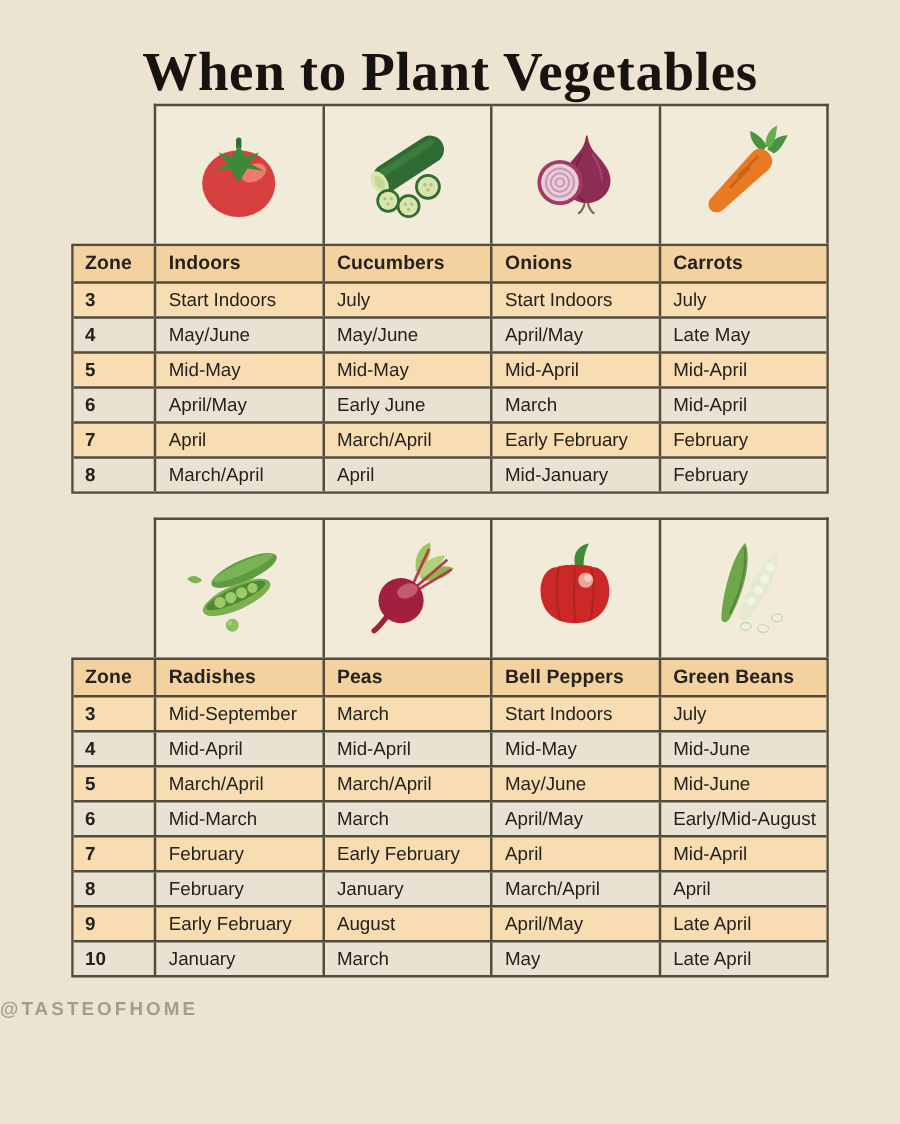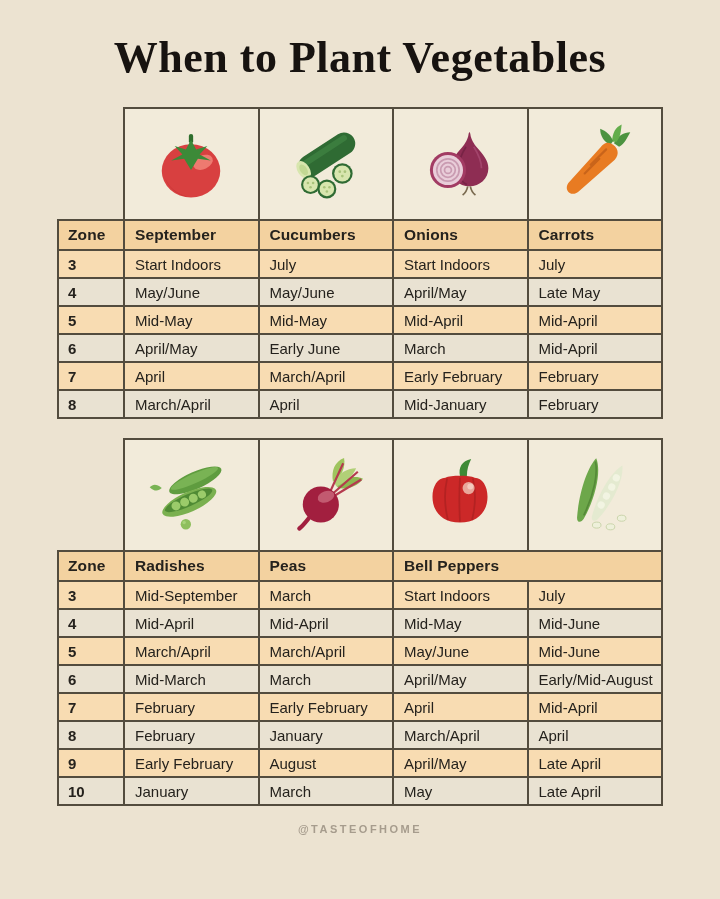--- a/index.html
+++ b/index.html
@@ -6,21 +6,21 @@
     --page-bg:#ece3d1; --image-cell:#f2ebda; --header-row:#f3d2a0;
     --row-peach:#f8dcb2; --row-cream:#e9e2d2; --border:#534c3e;
     --ink:#25221d; --title:#171310; --footer:#a69c8d;
   }
   *{box-sizing:border-box; margin:0; padding:0;}
   html,body{width:720px; height:899px; overflow:hidden;}
   body{background:var(--page-bg); font-family:"Liberation Sans", sans-serif;}
   .poster{width:720px; height:899px; padding-top:32px;}
   .title{
     font-family:"Liberation Serif", serif; font-weight:bold; font-size:44px;
-    text-align:center; color:var(--title); letter-spacing:0.5px; margin-bottom:24px;
+    text-align:center; color:var(--title); letter-spacing:0.5px; 
   }
   .veg-section{width:606px; margin:0 auto;text-align:right;}
   .veg-section + .veg-section{margin-top:19px;}
   .veg-row{
     display:flex; margin-left:66px; height:112px;
     background:var(--image-cell);
     border:2px solid var(--border); border-bottom:none;
   }
   .veg-cell{flex:1; display:flex; align-items:center; justify-content:center;}
   .veg-cell + .veg-cell{border-left:2px solid var(--border);}
@@ -32,21 +32,21 @@
     display:flex; align-items:center; padding-left:10px; padding-right:4px;
     font-size:15px; color:var(--ink); white-space:nowrap; overflow:hidden;
   }
   .tcell + .tcell{border-left:2px solid var(--border);}
   .trow.thead{background:var(--header-row);}
   .trow.thead .tcell{font-weight:bold; font-size:15.5px; letter-spacing:0.1px;}
   .trow.odd{background:var(--row-peach);}
   .trow.even{background:var(--row-cream);}
   .tcell.zone{font-weight:bold; padding-left:9px;}
   .footer{
-    margin-top:17px; text-align:center; font-size:11px; font-weight:bold;
+    margin-top:17px; text-align:left; font-size:15px; font-weight:bold;
     letter-spacing:2.5px; color:var(--footer);
   }
 </style>
 </head>
 <body>
 
 <div class="poster">
 
   <h1 class="title">When to Plant Vegetables</h1>
 
@@ -105,21 +105,21 @@
           <path d="M70 24 C70 14 74 7 81 4 C80 12 80 18 75 24 Z" fill="#63ad4b"></path>
           <path d="M68 28 C60 24 56 17 56 9 C63 12 68 16 71 23 Z" fill="#4c9340"></path>
           <path d="M68 26 C77 30 79 39 73 45 L31 82 C23 89 13 81 19 72 L56 31 C60 26 64 24 68 26 Z" fill="#e87b22"></path>
           <path d="M63 33 L45 51 M55 44 L38 61" stroke="#c9641a" stroke-width="2.5" stroke-linecap="round"></path>
         </svg>
       </div>
     </div>
     <div class="ztable">
         <div class="trow thead">
           <div class="tcell zone">Zone</div>
-          <div class="tcell">September</div>
+          <div class="tcell">Indoors</div>
           <div class="tcell">Cucumbers</div>
           <div class="tcell">Onions</div>
           <div class="tcell">Carrots</div>
         </div>
         <div class="trow odd">
           <div class="tcell zone">3</div>
           <div class="tcell">Start Indoors</div>
           <div class="tcell">July</div>
           <div class="tcell">Start Indoors</div>
           <div class="tcell">July</div>
@@ -221,20 +221,21 @@
           <ellipse cx="81" cy="77" rx="5" ry="3.5" fill="#eef0da" stroke="#c4cfa3"></ellipse>
         </svg>
       </div>
     </div>
     <div class="ztable">
         <div class="trow thead">
           <div class="tcell zone">Zone</div>
           <div class="tcell">Radishes</div>
           <div class="tcell">Peas</div>
           <div class="tcell">Bell Peppers</div>
+          <div class="tcell">Green Beans</div>
         </div>
         <div class="trow odd">
           <div class="tcell zone">3</div>
           <div class="tcell">Mid-September</div>
           <div class="tcell">March</div>
           <div class="tcell">Start Indoors</div>
           <div class="tcell">July</div>
         </div>
         <div class="trow even">
           <div class="tcell zone">4</div>

